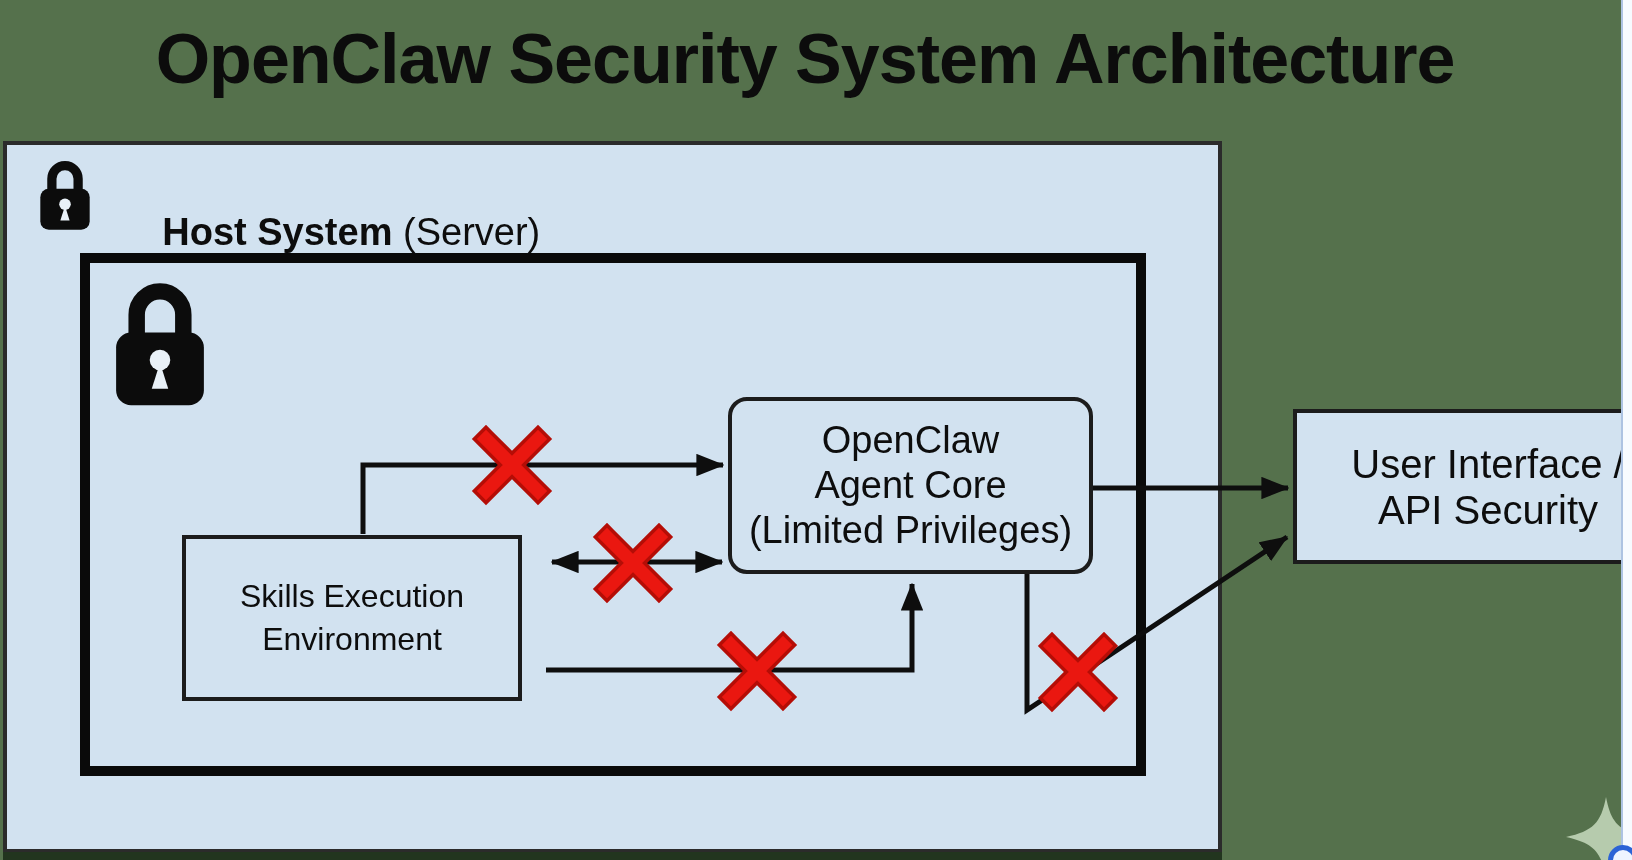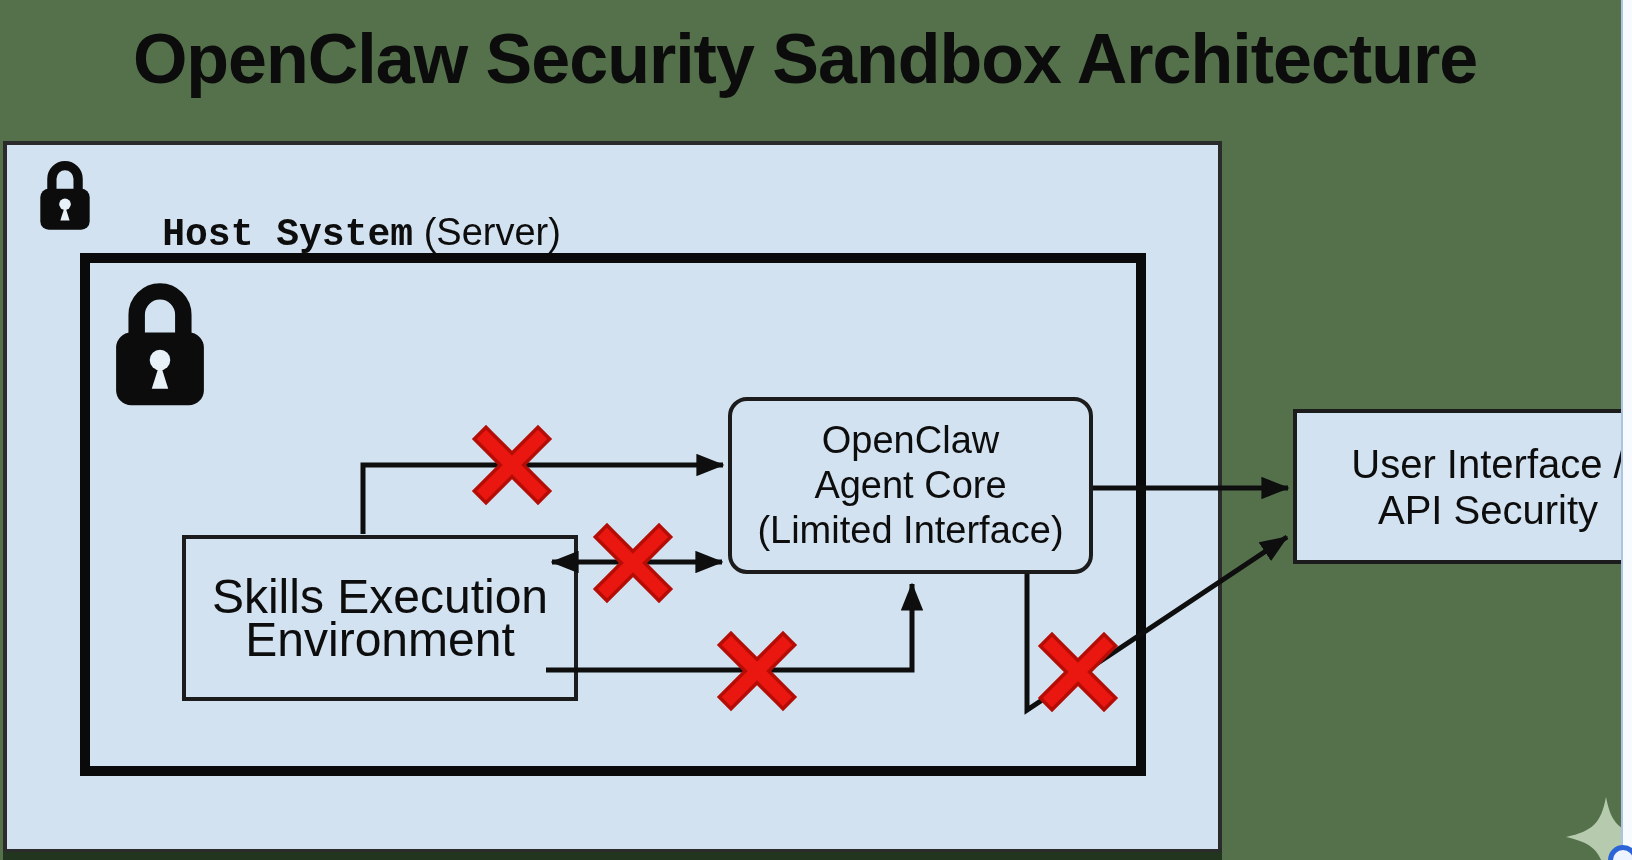--- a/index.html
+++ b/index.html
@@ -18,50 +18,50 @@
     background:#d2e2f0;border:4px solid #2b2b2b;box-sizing:border-box;
   }
   .host-shadow{
     position:absolute;left:3px;top:852px;width:1219px;height:8px;background:#22351f;
   }
   .sandbox-box{
     position:absolute;left:80px;top:253px;width:1066px;height:523px;
     border:10px solid #0a0a0a;box-sizing:border-box;background:transparent;
   }
   .panel-label{position:absolute;white-space:pre;line-height:1.15;}
-  .panel-label .b{font-weight:bold;font-family:Liberation Mono, monospace;}
+  .panel-label .b{font-weight:bold;}
   .host-label{left:120px;top:167px;font-size:38px;}
   .sandbox-label{left:238px;top:294px;font-size:41px;}
   .lock{position:absolute;}
   .lock-host{left:38px;top:156px;width:54px;height:78px;}
   .lock-sandbox{left:112px;top:277px;width:96px;height:133px;}
   .node{
     position:absolute;background:#d2e2f0;border:4px solid #1c1c1c;box-sizing:border-box;
     display:flex;flex-direction:column;align-items:center;justify-content:center;
     text-align:center;
   }
-  .node-skills{left:182px;top:535px;width:396px;height:166px;font-size:48px;line-height:43px;}
+  .node-skills{left:182px;top:535px;width:340px;height:166px;font-size:32px;line-height:43px;}
   .node-agent{left:728px;top:397px;width:365px;height:177px;font-size:38px;line-height:45px;border-radius:19px;}
   .node-gateway{left:1293px;top:409px;width:390px;height:155px;font-size:40px;line-height:46px;}
   .overlay{position:absolute;left:0;top:0;width:1632px;height:860px;pointer-events:none;}
   .right-strip{
     position:absolute;left:1621px;top:0;width:11px;height:860px;
     background:#f7fbff;border-left:2px solid #adc3e2;box-sizing:border-box;
   }
   .corner-cursor{
     position:absolute;left:1608px;top:845px;width:30px;height:30px;border-radius:50%;
     border:5px solid #2c63d6;background:#eef4ff;box-sizing:border-box;
   }
 </style>
 </head>
 <body>
 
 <div class="stage">
 
-  <div class="title">OpenClaw Security Sandbox Architecture</div>
+  <div class="title">OpenClaw Security System Architecture</div>
 
   <div class="host-box"></div>
   <div class="host-shadow"></div>
 
   <div class="sandbox-box"></div>
 
   <svg class="lock lock-host" viewBox="0 0 70 96">
     <path d="M18 44 V27 a17 17 0 0 1 34 0 V44" fill="none" stroke="#0c0c0c" stroke-width="12"></path>
     <rect x="3" y="40" width="64" height="53" rx="11" fill="#0c0c0c"></rect>
     <circle cx="35" cy="60" r="7.5" fill="#e9f1f8"></circle>
@@ -79,21 +79,21 @@
   </svg>
 
   <div class="node node-skills">
     <div>Skills Execution</div>
     <div>Environment</div>
   </div>
 
   <div class="node node-agent">
     <div>OpenClaw</div>
     <div>Agent Core</div>
-    <div>(Limited Interface)</div>
+    <div>(Limited Privileges)</div>
   </div>
 
   <div class="node node-gateway">
     <div>User Interface /</div>
     <div>API Security</div>
   </div>
 
   <svg class="overlay" viewBox="0 0 1632 860">
     <defs>
       <marker id="ah" viewBox="0 0 10 8" refX="9.5" refY="4" markerWidth="5.6" markerHeight="4.5" orient="auto-start-reverse" markerUnits="strokeWidth">

